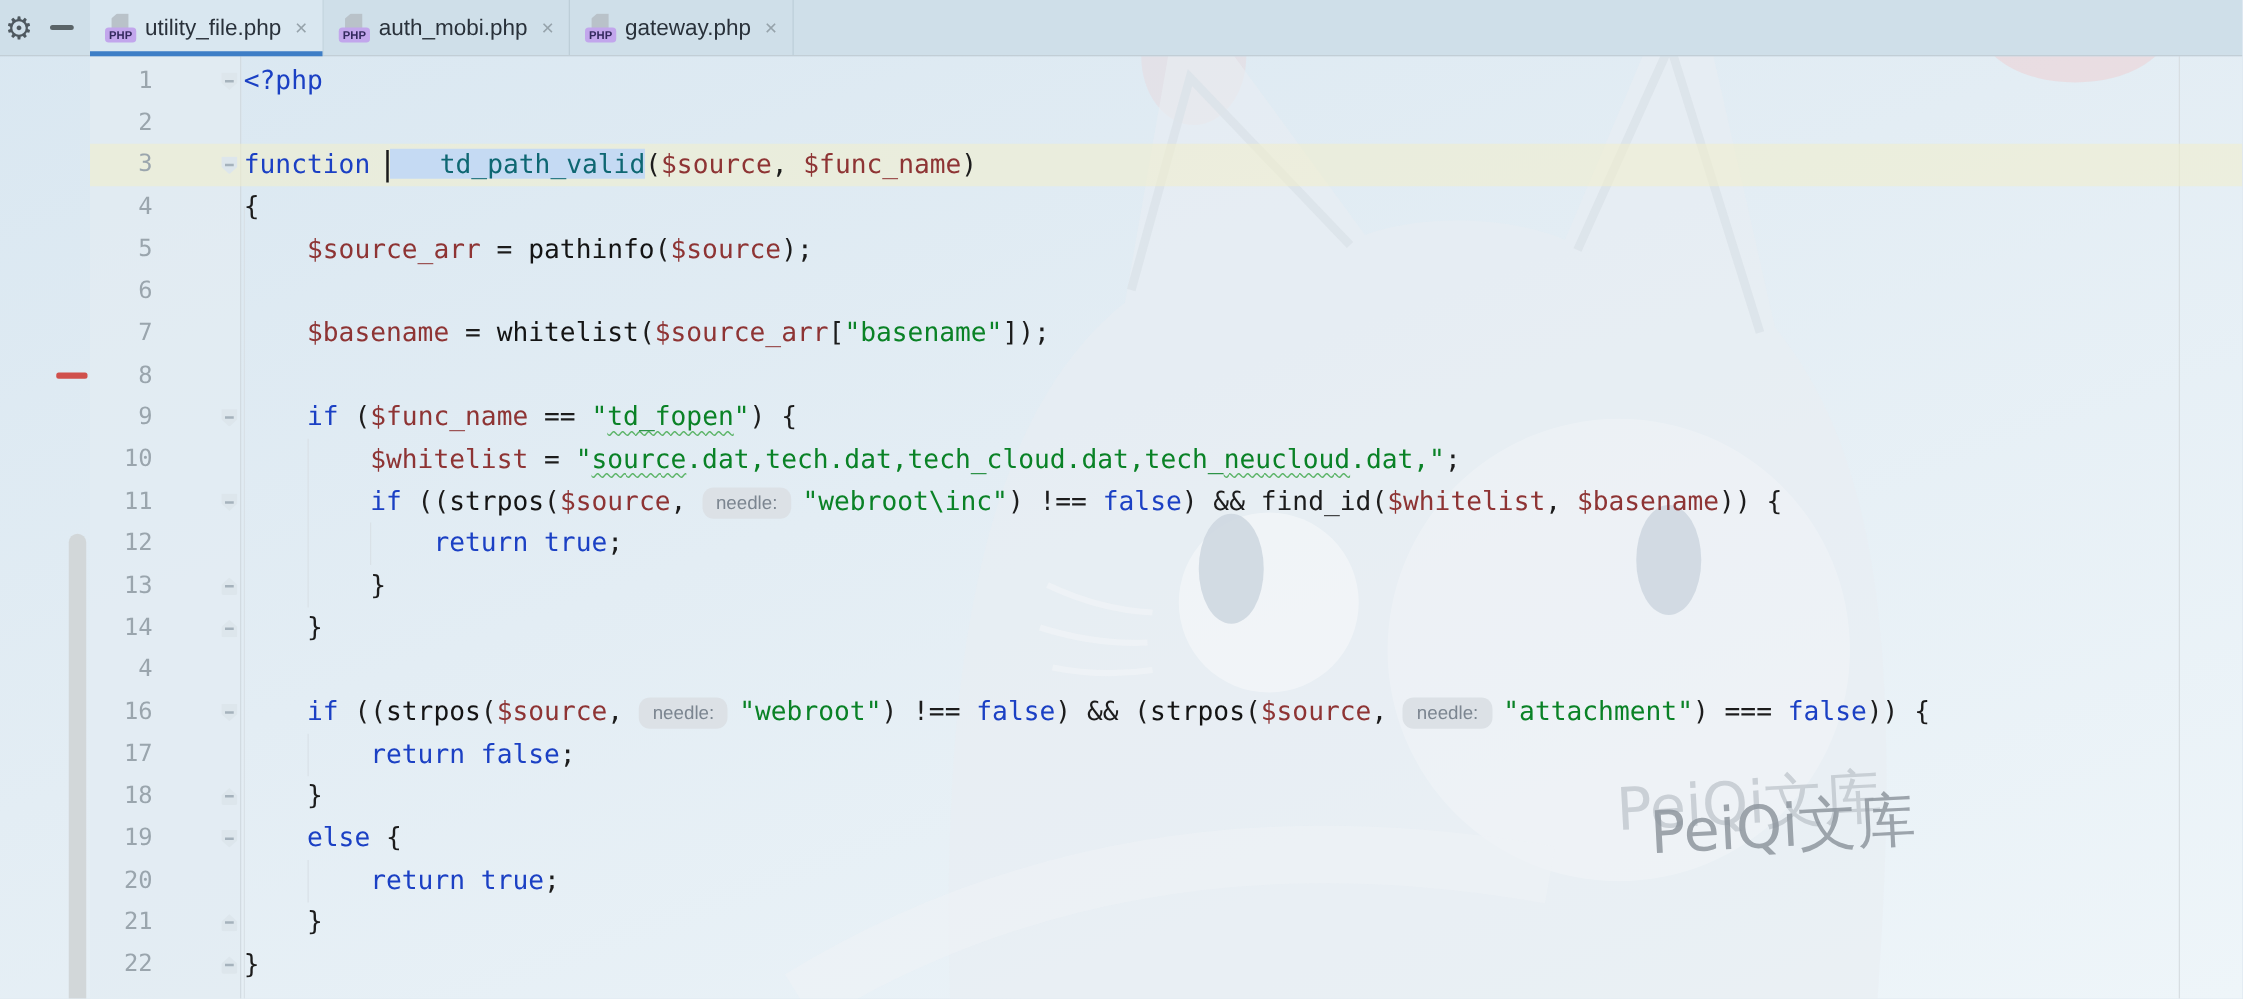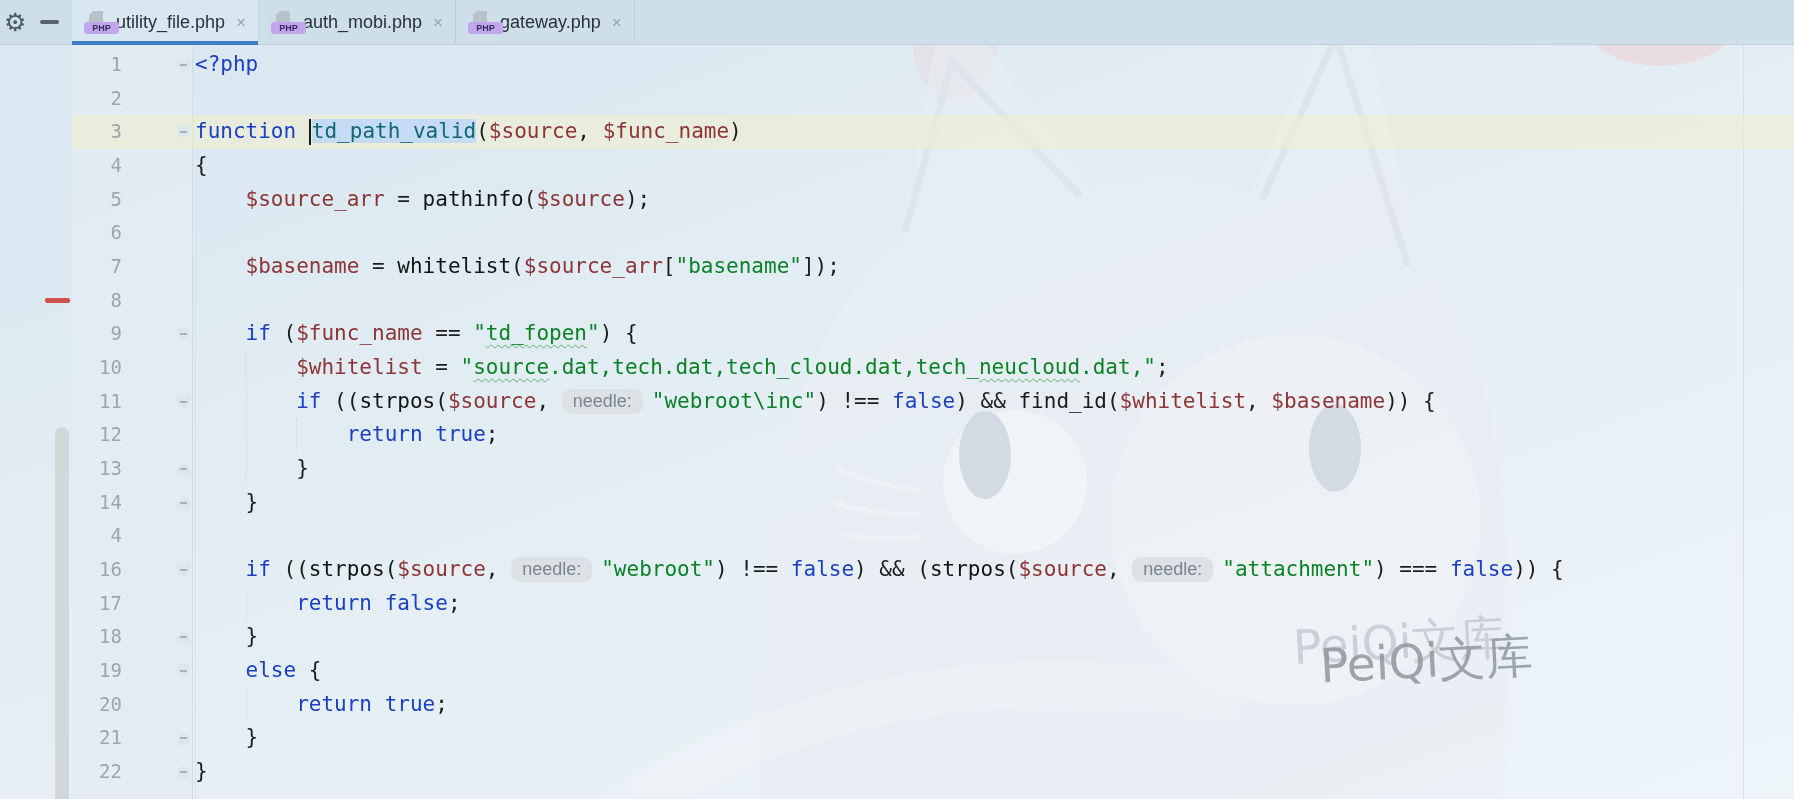--- a/index.html
+++ b/index.html
@@ -15,21 +15,21 @@
   .tab{display:flex;align-items:center;gap:7px;padding:0 12px;border-right:1px solid rgba(150,168,180,.30);
        position:relative;color:#29313a;font-size:18px;}
   .tab.active{background:#d9e7f0;}
   .tab.active:after{content:"";position:absolute;left:0;right:0;bottom:-1px;height:4px;background:#3e7ec6;}
   .tab .x{color:#96a3ab;font-size:17px;margin-left:4px;line-height:1;}
   
   .phpicon{position:relative;width:25px;height:23px;flex:0 0 25px;}
   .phpicon .page{position:absolute;left:5px;top:0;width:14px;height:12px;background:#b9c2c9;
                  clip-path:polygon(0 35%,35% 0,100% 0,100% 100%,0 100%);}
   .phpicon .page:after{content:"";}
-  .phpicon .badge{position:absolute;left:0;bottom:0;width:35px;height:12px;background:#c2a6ec;border-radius:3px;
+  .phpicon .badge{position:absolute;left:0;bottom:0;width:25px;height:12px;background:#c2a6ec;border-radius:3px;
                   color:#332a5e;font-size:9px;font-weight:bold;text-align:center;line-height:12px;letter-spacing:0;}
   
   #editor{position:absolute;left:0;top:44px;right:0;bottom:0;}
   #gutter-bg{position:absolute;left:72px;top:0;bottom:0;width:120px;background:rgba(227,236,242,.78);
              border-right:1px solid #d2dbe1;z-index:5;}
   #left-scrollbar{position:absolute;left:55px;top:383px;bottom:0;width:14px;background:#d2d7d9;
                   border-radius:7px 7px 0 0;z-index:6;}
   #margin-guide{position:absolute;left:1743px;top:0;bottom:0;width:1px;background:#d8dee2;z-index:4;}
   .indent-guide{position:absolute;width:1px;background:#d9e1e7;z-index:4;}
   
@@ -43,24 +43,24 @@
   .fold.close{clip-path:polygon(0 42%,50% 0,100% 42%,100% 100%,0 100%);border-radius:2px;}
   .fold b{position:absolute;left:3px;top:6px;width:7px;height:2px;background:#a5b2bc;}
   .code{position:absolute;left:195px;top:0;margin:0;white-space:pre;font:inherit;color:#1c1c1c;}
   .pl{color:#1c1c1c;}
   .kw{color:#1b40c4;text-align:center;}
   .var{color:#8e3434;}
   .str{color:#0a8226;}
   .wavy{text-decoration:underline wavy #5cb468 1px;text-underline-offset:4px;}
   .fn{color:#141414;}
   .decl{color:#0e6772;}
-  .sel{background:#c5daf3;}
+  .sel{background:#c5daf3;padding-left:40px;}
   .caret{display:inline-block;width:2px;height:26px;background:#1a1a1a;vertical-align:middle;margin-right:1px;}
   .hint{display:inline-block;background:#dce1e6;color:#7b8590;border-radius:9px;padding:0 11px;margin-right:9px;
-        font-family:"Liberation Sans",sans-serif;font-size:18px;line-height:25px;vertical-align:1px;}
+        font-family:"Liberation Sans",sans-serif;font-size:15px;line-height:25px;vertical-align:1px;}
   
   #watermark{position:absolute;left:1320px;top:630px;z-index:20;transform:rotate(-3deg);pointer-events:none;}
   #watermark .ghost{position:absolute;left:-26px;top:-20px;color:#b3bac1;opacity:.6;font-size:47px;
                     font-family:"DejaVu Sans",sans-serif;}
   #watermark .main{position:relative;color:#8f979f;opacity:.85;font-size:47px;font-family:"DejaVu Sans",sans-serif;}
   #cat{position:absolute;left:0;top:0;z-index:1;}
 </style>
 </head>
 <body>
 

